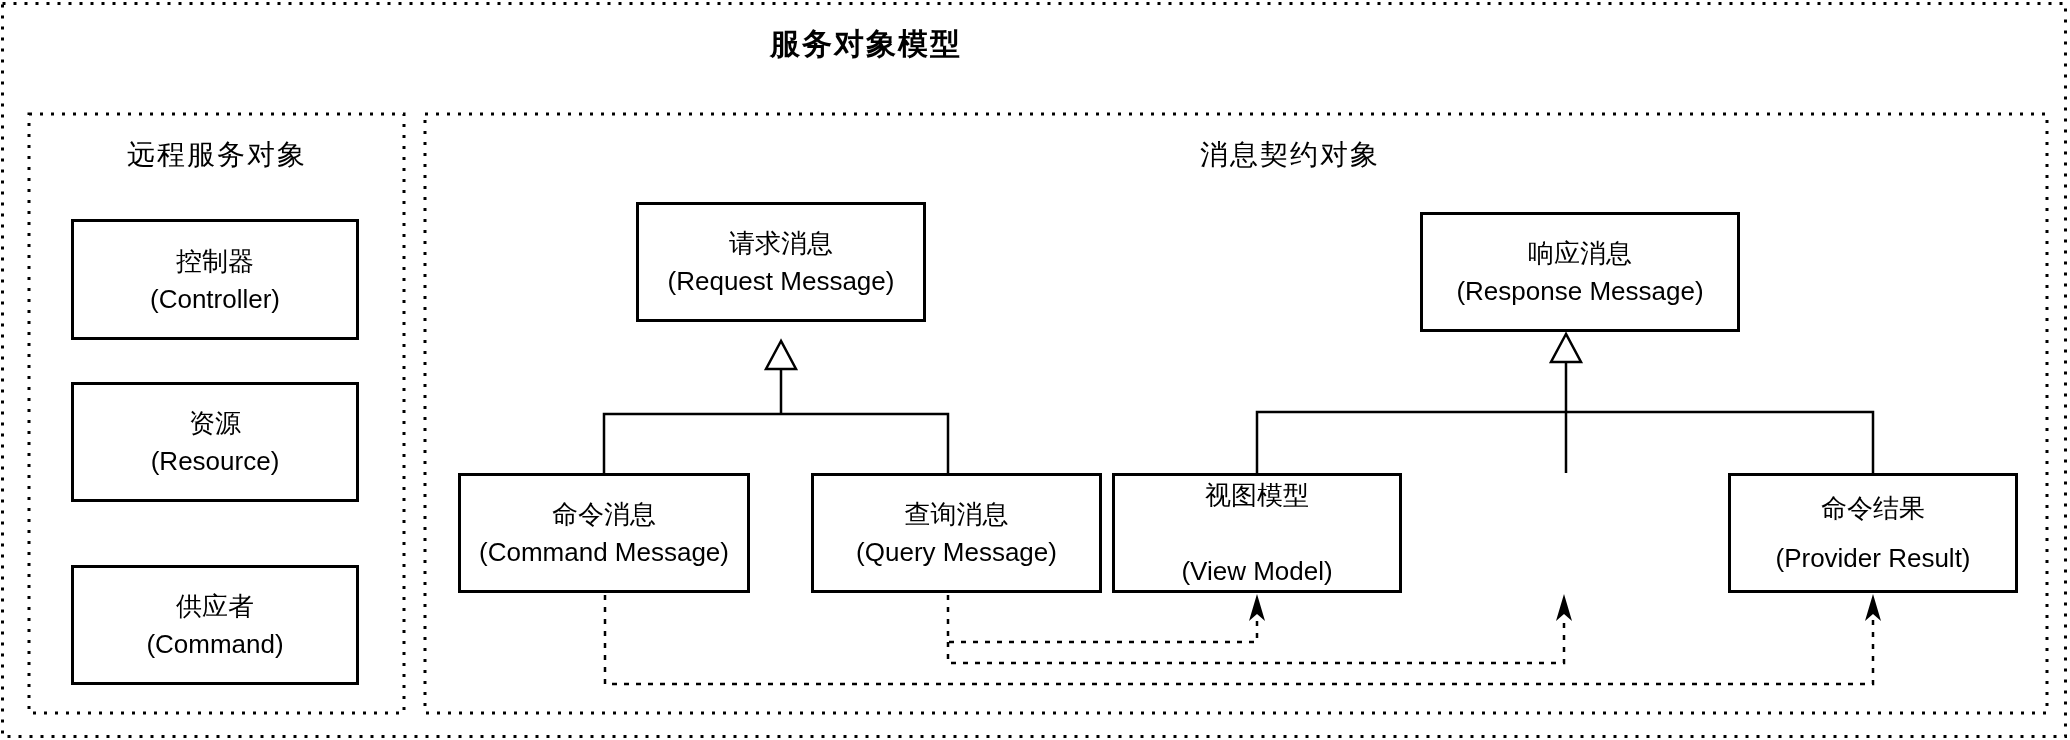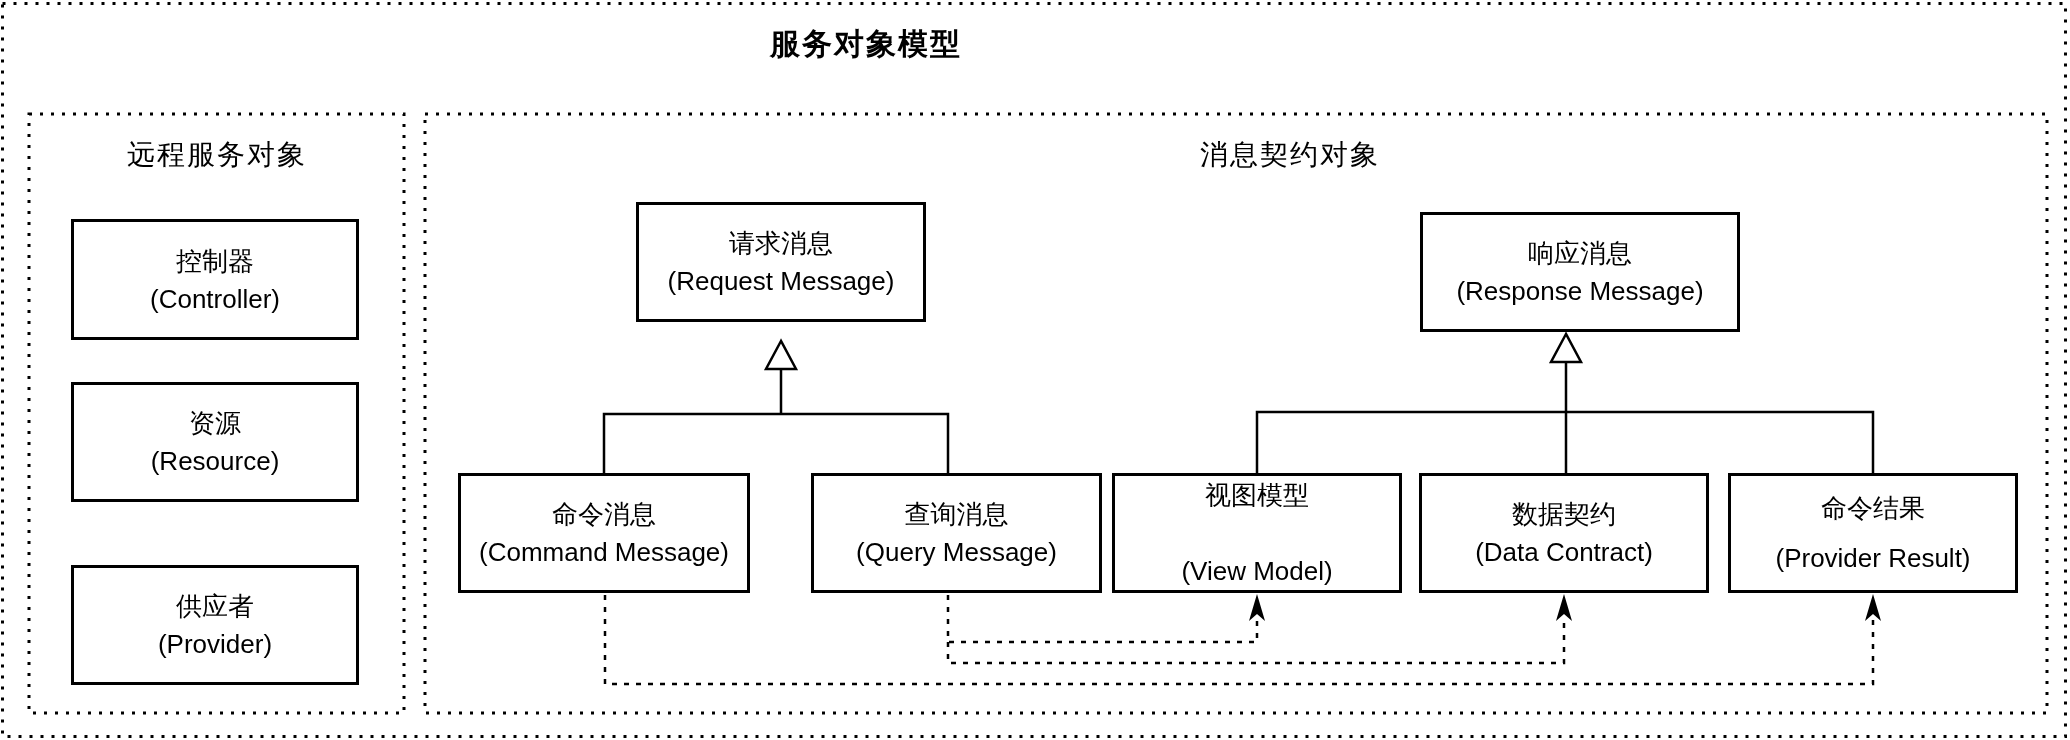--- a/index.html
+++ b/index.html
@@ -71,21 +71,21 @@
   <div class="box" style="left:71px; top:219px; width:288px; height:121px;">
     <span>控制器</span>
     <span>(Controller)</span>
   </div>
   <div class="box" style="left:71px; top:382px; width:288px; height:120px;">
     <span>资源</span>
     <span>(Resource)</span>
   </div>
   <div class="box" style="left:71px; top:565px; width:288px; height:120px;">
     <span>供应者</span>
-    <span>(Provider)</span>
+    <span>(Command)</span>
   </div>
 
   <div class="box" style="left:636px; top:202px; width:290px; height:120px;">
     <span>请求消息</span>
     <span>(Request Message)</span>
   </div>
   <div class="box" style="left:1420px; top:212px; width:320px; height:120px;">
     <span>响应消息</span>
     <span>(Response Message)</span>
   </div>
@@ -95,22 +95,18 @@
     <span>(Command Message)</span>
   </div>
   <div class="box" style="left:803px; top:473px; width:291px; height:120px;margin-left:8px;">
     <span>查询消息</span>
     <span>(Query Message)</span>
   </div>
   <div class="box" style="left:1112px; top:473px; width:290px; height:120px;justify-content:space-between;">
     <span>视图模型</span>
     <span>(View Model)</span>
   </div>
-  <div class="box" style="left:1419px; top:473px; width:290px; height:120px;">
-    <span>数据契约</span>
-    <span>(Data Contract)</span>
-  </div>
   <div class="box" style="left:1728px; top:473px; width:290px; height:120px;gap:12px;">
     <span>命令结果</span>
     <span>(Provider Result)</span>
   </div>
 
 </div>
 
 </body></html>

